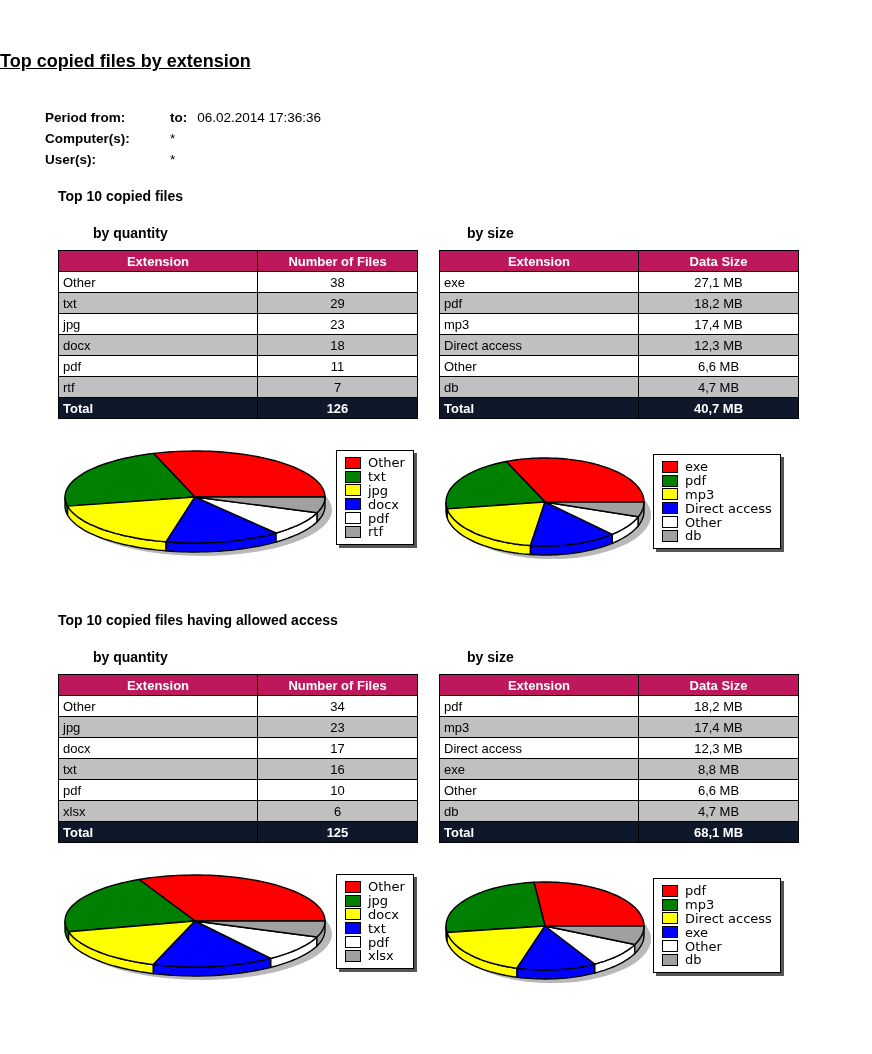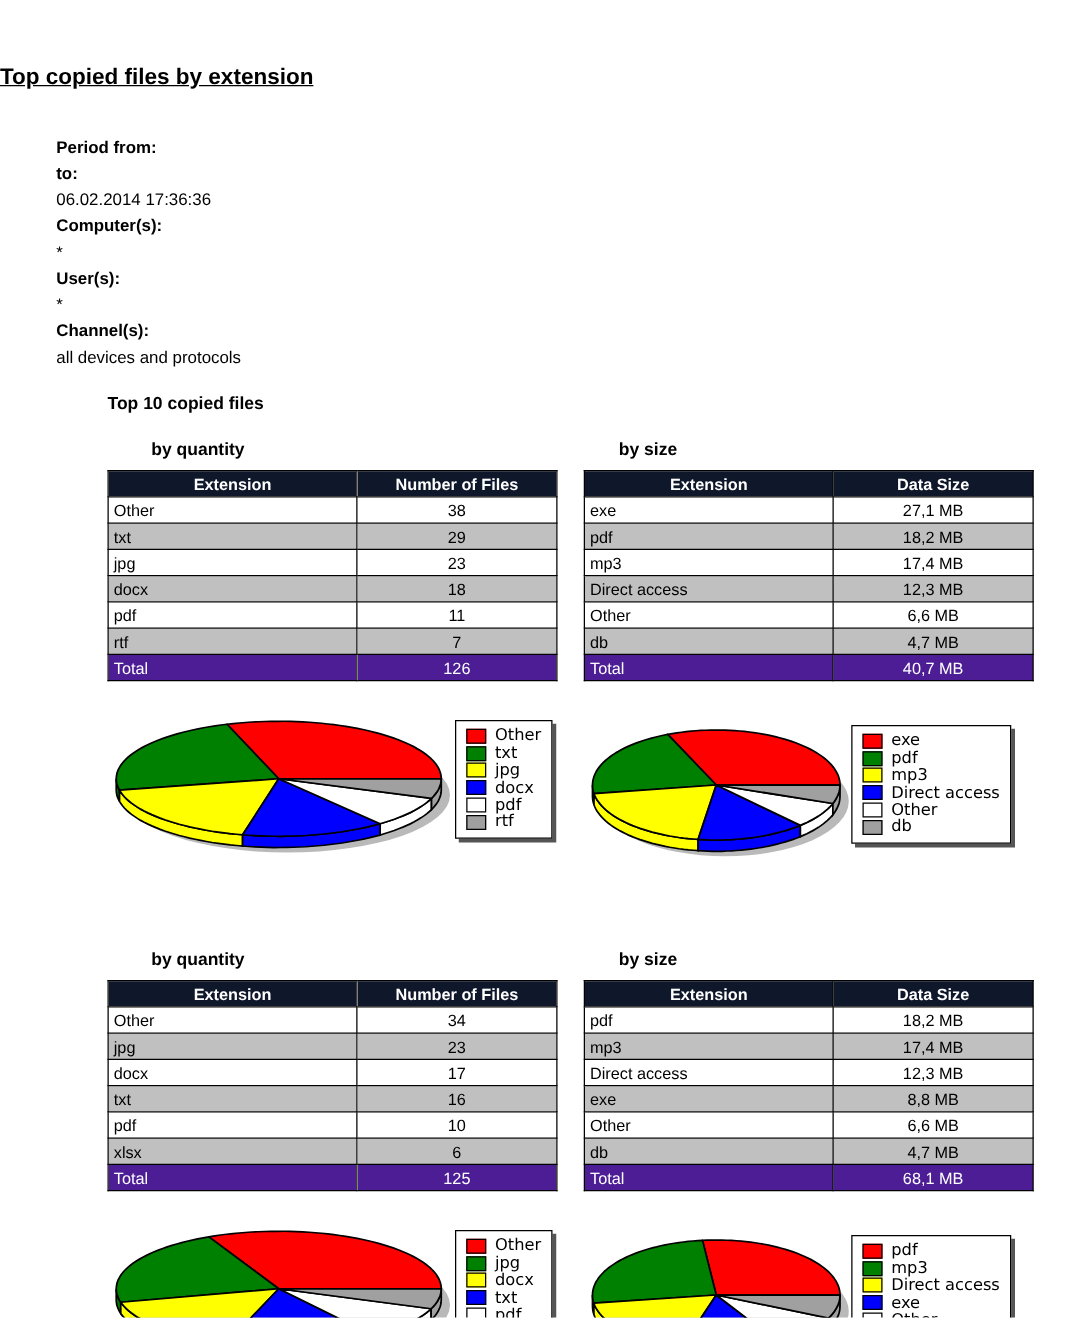--- a/index.html
+++ b/index.html
@@ -1,38 +1,38 @@
 <!DOCTYPE html>
 <html><head>
 <meta charset="utf-8">
 <style>
   html,body{margin:0;padding:0;background:#fff;}
   body{width:872px;height:1054px;font-family:"Liberation Sans",sans-serif;color:#000;overflow:hidden;}
   .title{margin:50px 0 0 0;text-align:left;font-size:18px;font-weight:bold;text-decoration:underline;line-height:22px;}
   .meta{margin:35px 0 0 45px;font-size:13.5px;}
-  .meta-row{display:flex;line-height:21px;flex-direction:column;}
+  .meta-row{display:flex;line-height:21px;}
   .meta-label{font-weight:bold;width:125px;flex:none;}
   .meta-value{white-space:nowrap;}
   .meta-value.period{width:255px;flex:none;}
   .meta-label.to{width:auto;flex:none;margin-right:10px;}
-  .report-section{margin-top:18px;padding-left:28px;}
+  .report-section{margin-top:18px;}
   .report-section.second{margin-top:50px;}
   .section-heading{margin:0 0 0 58px;font-size:14px;font-weight:bold;line-height:16px;}
   .cols{display:flex;margin-left:58px;gap:21px;}
   .col{width:360px;}
   .subtitle{margin:21px 0 0 35px;font-size:14px;font-weight:bold;line-height:16px;}
   .col.right .subtitle{margin-left:28px;}
   table{border-collapse:collapse;width:360px;margin-top:9px;font-size:13px;table-layout:fixed;}
   th,td{border:1px solid #000;height:20px;padding:0 4px;overflow:hidden;white-space:nowrap;}
-  th{background:#0f172a;color:#fff;font-weight:bold;text-align:center;}
+  th{background:#be185d;color:#fff;font-weight:bold;text-align:center;}
   th.c1{width:190px;}
   td.ext{text-align:left;}
   td.num{text-align:center;}
   tbody tr:nth-child(even) td{background:#c0c0c0;}
-  tfoot td{background:#4c1d95;color:#fff;font-weight:normal;}
+  tfoot td{background:#0f172a;color:#fff;font-weight:bold;}
   .chart-row{display:flex;align-items:flex-start;margin-top:27px;height:116px;}
   .pie-svg{flex:none;display:block;}
   .legend{display:inline-block;border:1px solid #000;background:#fff;box-shadow:3px 3px 0 #555;
           padding:5px 8px;margin-top:4px;font-family:"DejaVu Sans",sans-serif;font-size:13px;}
   .col.right .legend{margin-top:8px;}
   .legend-item{display:flex;align-items:center;height:13.8px;}
   .swatch{width:14px;height:10px;border:1px solid #000;margin-right:7px;flex:none;box-sizing:content-box;}
   .legend-label{white-space:nowrap;line-height:13px;}
 </style>
 </head>
@@ -48,24 +48,20 @@
       <span class="meta-label to">to:</span>
       <span class="meta-value">06.02.2014 17:36:36</span>
     </div>
     <div class="meta-row">
       <span class="meta-label">Computer(s):</span>
       <span class="meta-value">*</span>
     </div>
     <div class="meta-row">
       <span class="meta-label">User(s):</span>
       <span class="meta-value">*</span>
-    </div>
-    <div class="meta-row">
-      <span class="meta-label">Channel(s):</span>
-      <span class="meta-value">all devices and protocols</span>
     </div>
   </div>
 
   <section class="report-section">
     <h2 class="section-heading">Top 10 copied files</h2>
     <div class="cols">
       <div class="col left">
         <h3 class="subtitle">by quantity</h3>
         <table>
           <thead>
@@ -232,20 +228,21 @@
                 <span class="swatch" style="background: rgb(160, 160, 160);"></span>
                 <span class="legend-label">db</span>
               </div>
             </div>
         </div>
       </div>
     </div>
   </section>
 
   <section class="report-section second">
+    <h2 class="section-heading">Top 10 copied files having allowed access</h2>
     <div class="cols">
       <div class="col left">
         <h3 class="subtitle">by quantity</h3>
         <table>
           <thead>
               <tr>
             <th class="c1">Extension</th>
             <th>Number of Files</th>
           </tr>
             </thead>

